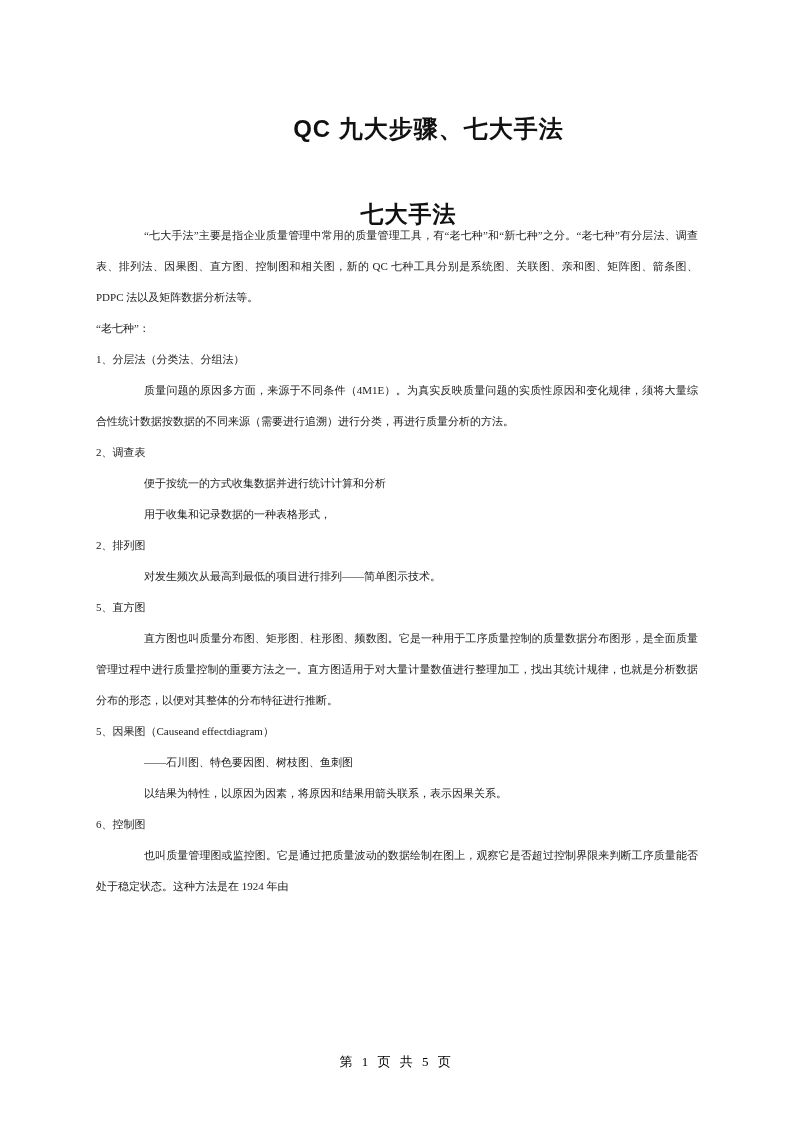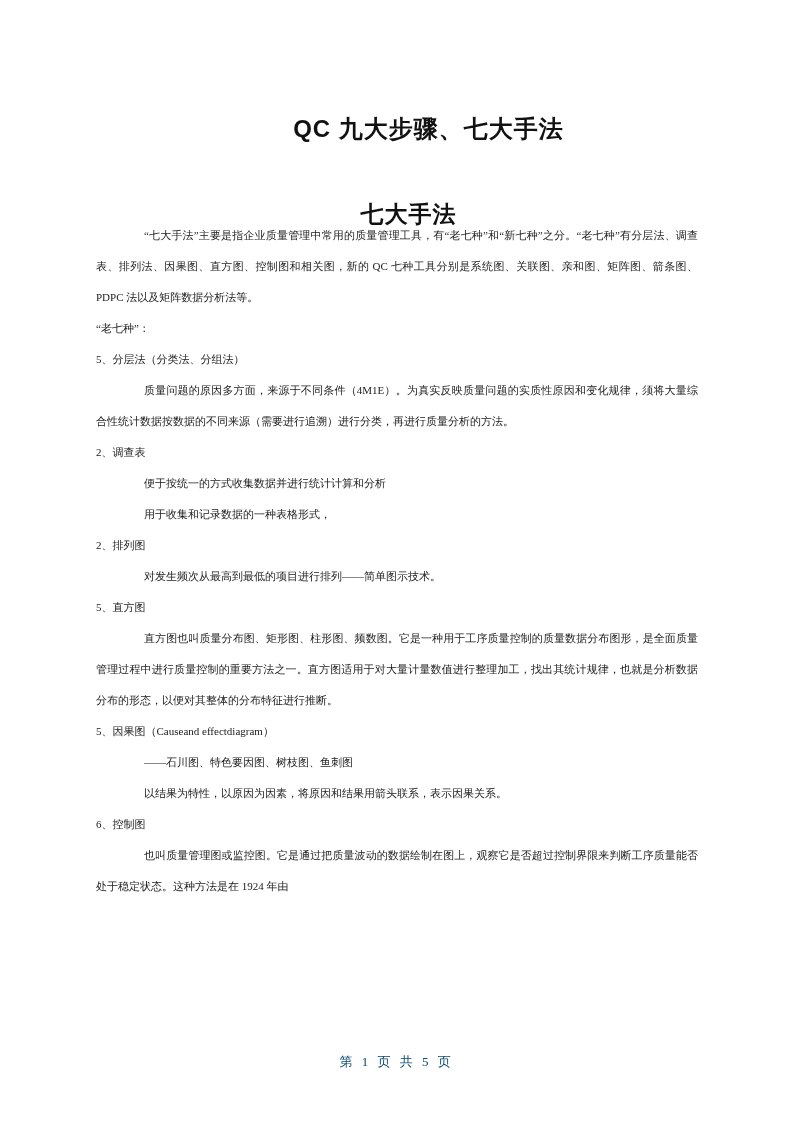--- a/index.html
+++ b/index.html
@@ -59,35 +59,35 @@
     text-indent: 48px;
   }
   .doc-footer {
     position: absolute;
     top: 1053px;
     left: 0;
     width: 100%;
     text-align: center;
     font-size: 13px;
     letter-spacing: 3px;
-    color: #0c4a6e;
+    color: #000000;
   }
 </style>
 </head>
 <body>
 
 <div class="page">
   <h1 class="doc-title">QC 九大步骤、七大手法</h1>
 
   <h2 class="doc-subtitle">七大手法</h2>
 
   <div class="doc-body">
       <p class="para indent">“七大手法”主要是指企业质量管理中常用的质量管理工具，有“老七种”和“新七种”之分。“老七种”有分层法、调查表、排列法、因果图、直方图、控制图和相关图，新的 QC 七种工具分别是系统图、关联图、亲和图、矩阵图、箭条图、PDPC 法以及矩阵数据分析法等。</p>
       <p class="para">“老七种”：</p>
-      <p class="para">5、分层法（分类法、分组法）</p>
+      <p class="para">1、分层法（分类法、分组法）</p>
       <p class="para indent">质量问题的原因多方面，来源于不同条件（4M1E）。为真实反映质量问题的实质性原因和变化规律，须将大量综合性统计数据按数据的不同来源（需要进行追溯）进行分类，再进行质量分析的方法。</p>
       <p class="para">2、调查表</p>
       <p class="para indent">便于按统一的方式收集数据并进行统计计算和分析</p>
       <p class="para indent">用于收集和记录数据的一种表格形式，</p>
       <p class="para">2、排列图</p>
       <p class="para indent">对发生频次从最高到最低的项目进行排列——简单图示技术。</p>
       <p class="para">5、直方图</p>
       <p class="para indent">直方图也叫质量分布图、矩形图、柱形图、频数图。它是一种用于工序质量控制的质量数据分布图形，是全面质量管理过程中进行质量控制的重要方法之一。直方图适用于对大量计量数值进行整理加工，找出其统计规律，也就是分析数据分布的形态，以便对其整体的分布特征进行推断。</p>
       <p class="para">5、因果图（Causeand effectdiagram）</p>
       <p class="para indent">——石川图、特色要因图、树枝图、鱼刺图</p>

